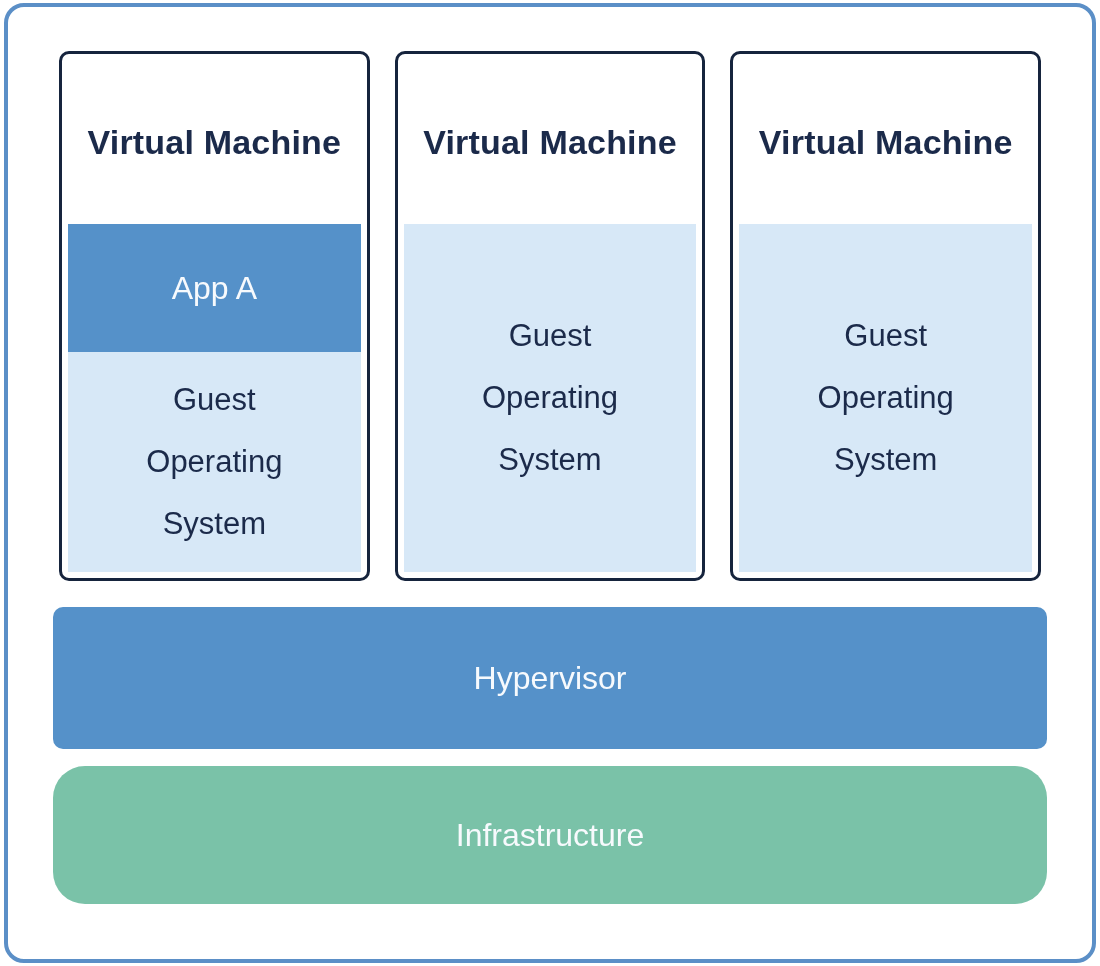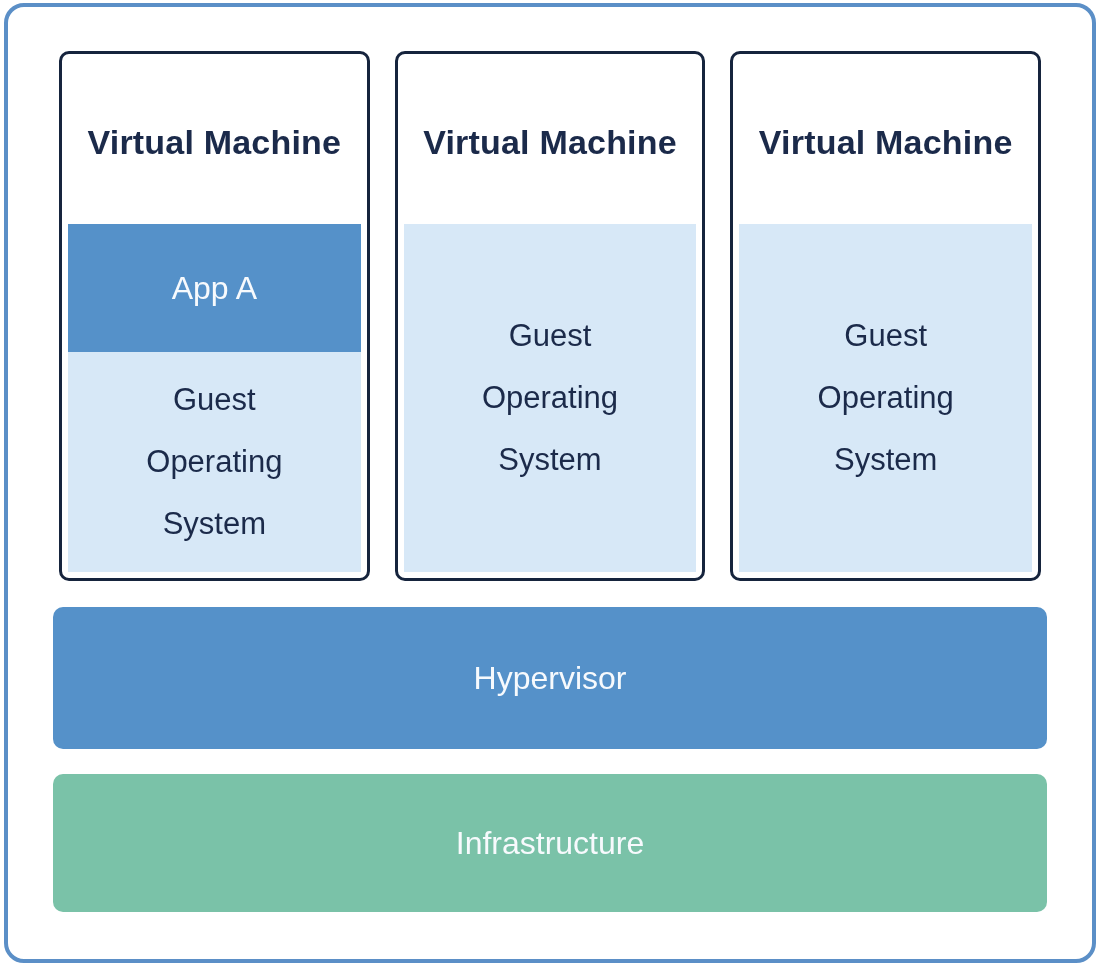--- a/index.html
+++ b/index.html
@@ -69,23 +69,24 @@
     justify-content: center;
     color: #f7fafd;
     font-size: 32px;
   }
   .layer-hypervisor {
     margin-top: 20px;
     height: 142px;
     background: #5591c9;
   }
   .layer-infrastructure {
-    margin-top: 25px;
+    margin-top: 17px;
     height: 138px;
     background: #7ac2a8;
+    border-radius: 32px;
   }
 </style>
 </head>
 <body>
 
 <div class="frame">
   <div class="vm-row">
 
     <div class="vm-box">
       <div class="vm-title">Virtual Machine</div>

